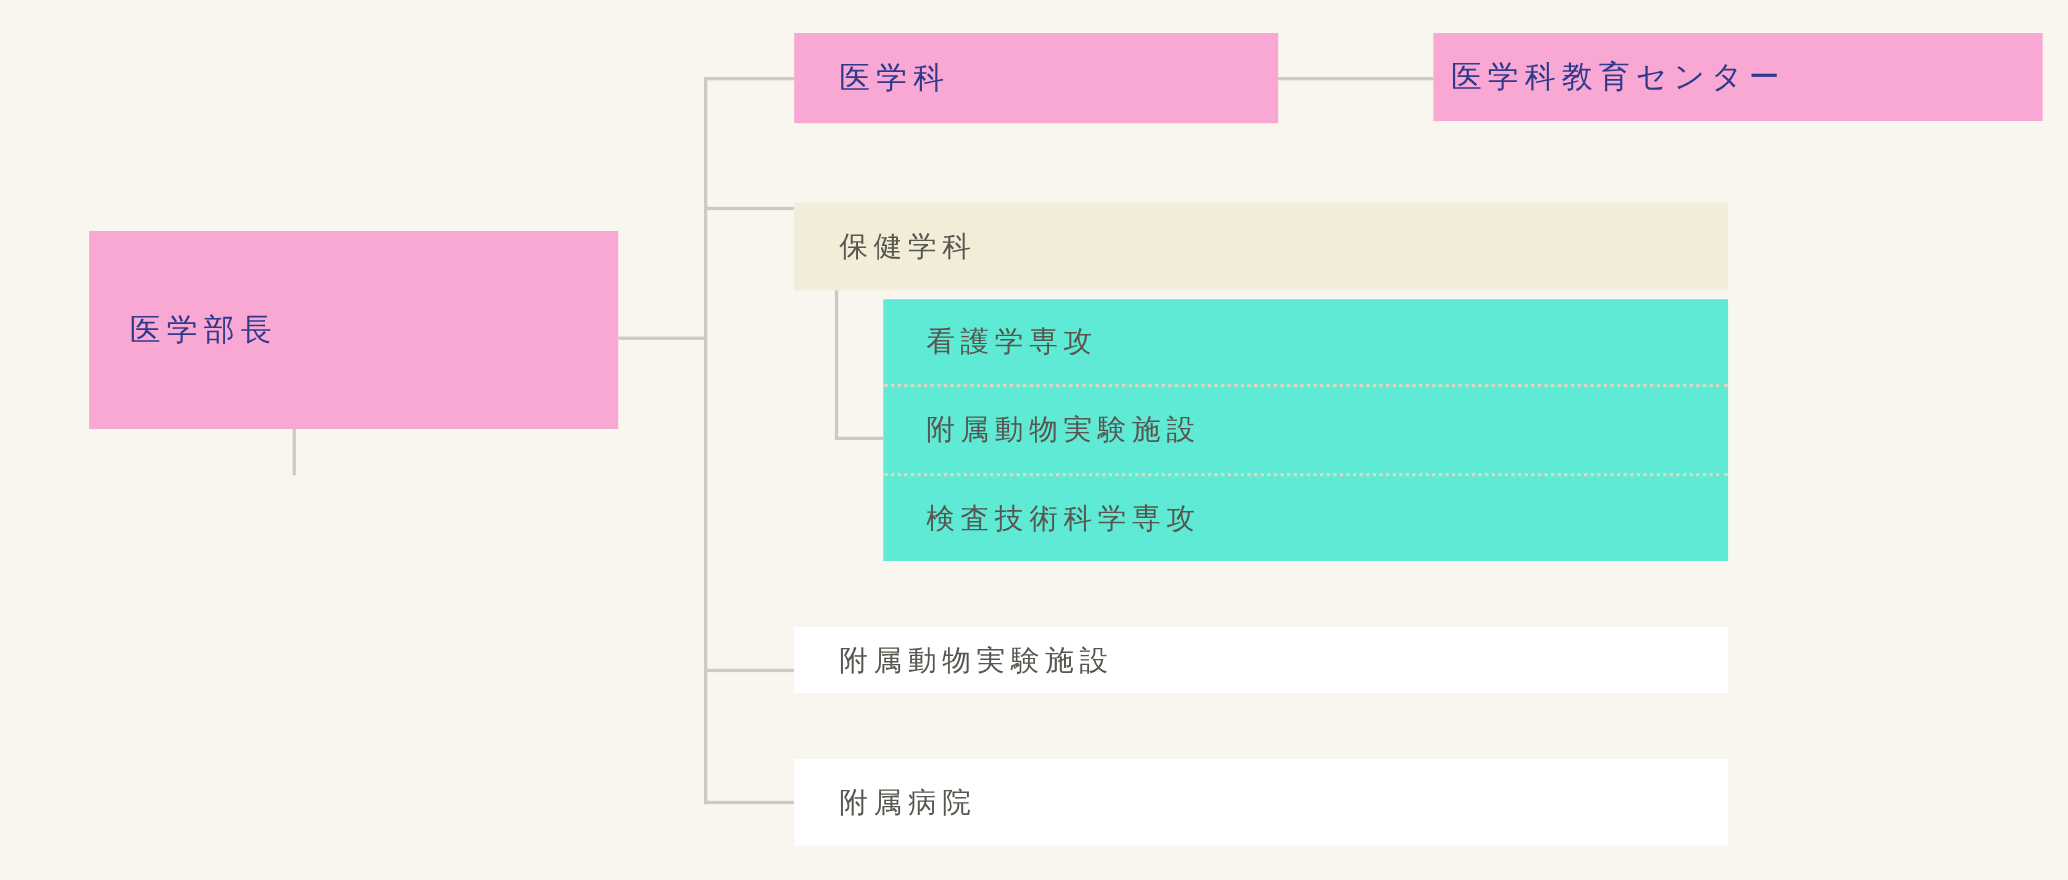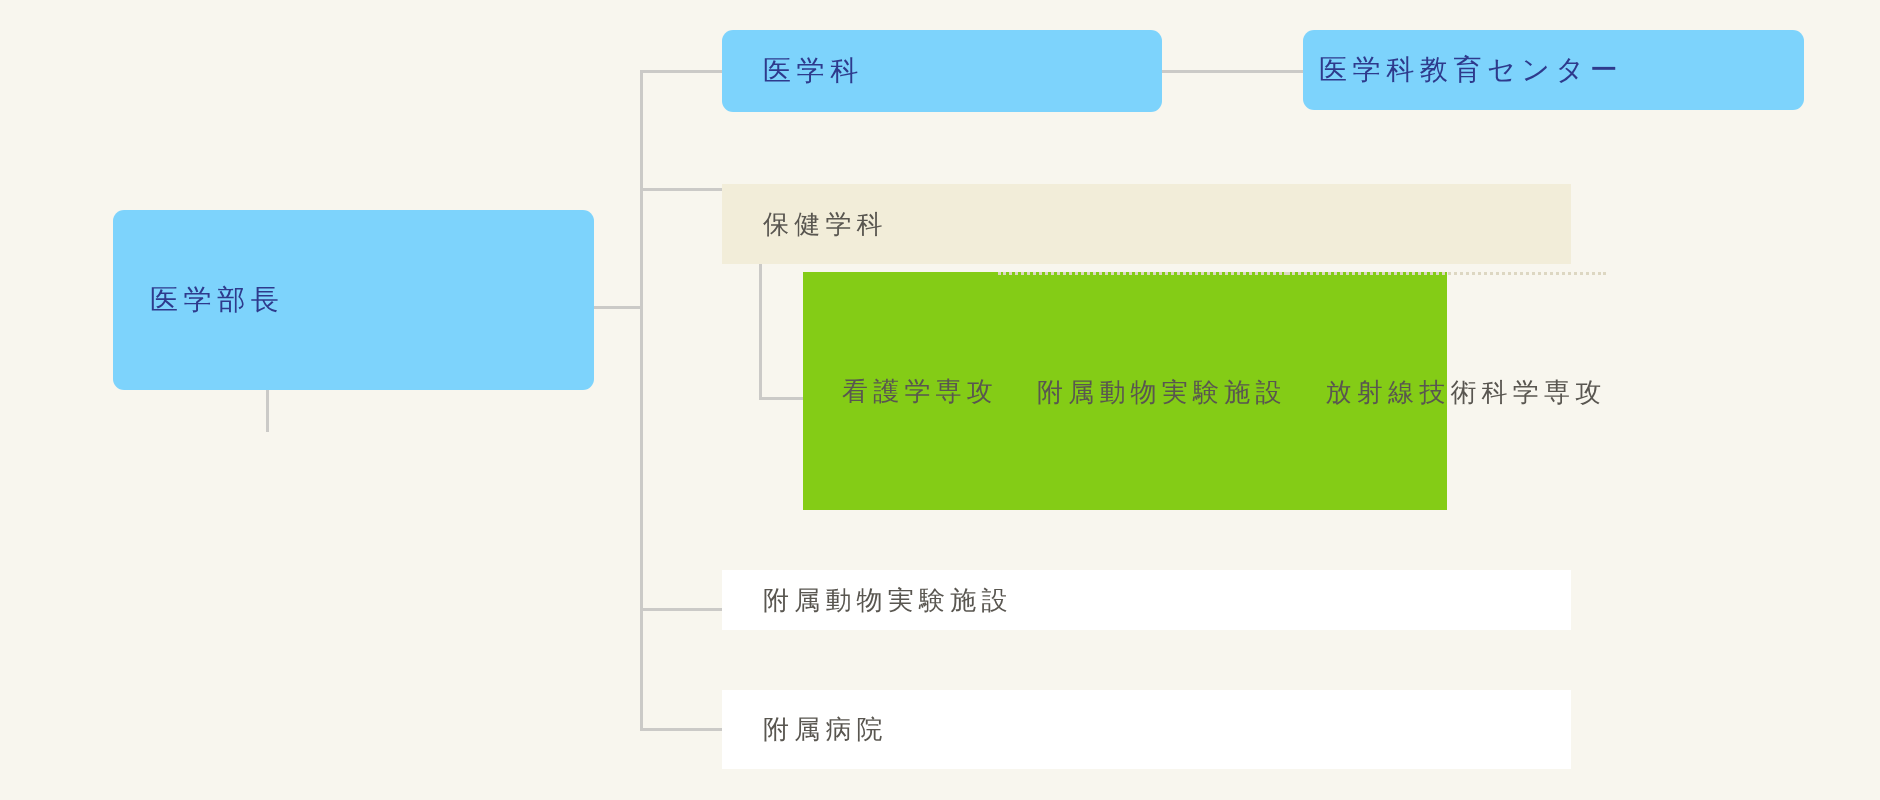--- a/index.html
+++ b/index.html
@@ -18,43 +18,43 @@
     position:absolute;
     display:flex;
     align-items:center;
     box-sizing:border-box;
   }
   .node .label{
     font-size:28px;
     letter-spacing:0.2em;
     white-space:nowrap;
   }
-  .blue-box{ background:#7dd3fc;border-radius:11px; }
+  .blue-box{ background:#f9a8d4; }
   .blue-box .label{ color:#2e3a8c; }
   .beige-box{ background:#f2edd9; }
   .beige-box .label, .white-box .label{ color:#595650; }
   .white-box{ background:#ffffff; }
 
   .pad-left37{ padding-left:37px; }
   .pad-left41{ padding-left:41px; }
 
   
   .conn{
     position:absolute;
     background:#cbcac7;
   }
 
   
   #majors-group{
     position:absolute;
     left:803px; top:272px;
-    width:644px; height:238px;
-    background:#84cc16;
+    width:768px; height:238px;
+    background:#5eead4;
     display:flex;
-    flex-direction:row;
+    flex-direction:column;
   }
   .major-row{
     flex:1 1 0;
     display:flex;
     align-items:center;
     padding-left:39px;
     box-sizing:border-box;
   }
   .major-row + .major-row{
     border-top:3px dotted #ddd7c2;
@@ -76,46 +76,46 @@
   <div class="conn" style="left:562px; top:306px; width:80px; height:3px;"></div>
   <div class="conn" style="left:266px; top:390px; width:3px; height:42px;"></div>
   <div class="conn" style="left:640px; top:70px; width:82px; height:3px;"></div>
   <div class="conn" style="left:1162px; top:70px; width:141px; height:3px;"></div>
   <div class="conn" style="left:640px; top:188px; width:82px; height:3px;"></div>
   <div class="conn" style="left:759px; top:230px; width:3px; height:170px;"></div>
   <div class="conn" style="left:759px; top:397px; width:44px; height:3px;"></div>
   <div class="conn" style="left:640px; top:608px; width:82px; height:3px;"></div>
   <div class="conn" style="left:640px; top:728px; width:82px; height:3px;"></div>
 
-  <div class="node blue-box pad-left37" style="left:81px; top:210px; width:481px; height:180px;margin-left:32px;">
+  <div class="node blue-box pad-left37" style="left:81px; top:210px; width:481px; height:180px;">
     <span class="label">医学部長</span>
   </div>
 
 
   <div class="node blue-box pad-left41" style="left:722px; top:30px; width:440px; height:82px;">
     <span class="label">医学科</span>
   </div>
 
-  <div class="node blue-box pad-left41" style="left:1303px; top:30px; width:501px; height:80px;padding-left:16px;">
+  <div class="node blue-box pad-left41" style="left:1303px; top:30px; width:554px; height:80px;padding-left:16px;">
     <span class="label">医学科教育センター</span>
   </div>
 
   <div class="node beige-box pad-left41 small-label" style="left:722px; top:150px; width:849px; height:80px;margin-top:34px;">
     <span class="label">保健学科</span>
   </div>
 
   <div id="majors-group">
     <div class="major-row">
       <span class="label">看護学専攻</span>
     </div>
     <div class="major-row">
       <span class="label">附属動物実験施設</span>
     </div>
     <div class="major-row">
-      <span class="label">放射線技術科学専攻</span>
+      <span class="label">検査技術科学専攻</span>
     </div>
   </div>
 
   <div class="node white-box pad-left41 small-label" style="left:722px; top:570px; width:849px; height:60px;">
     <span class="label">附属動物実験施設</span>
   </div>
 
   <div class="node white-box pad-left41 small-label" style="left:722px; top:690px; width:849px; height:79px;">
     <span class="label">附属病院</span>
   </div>

